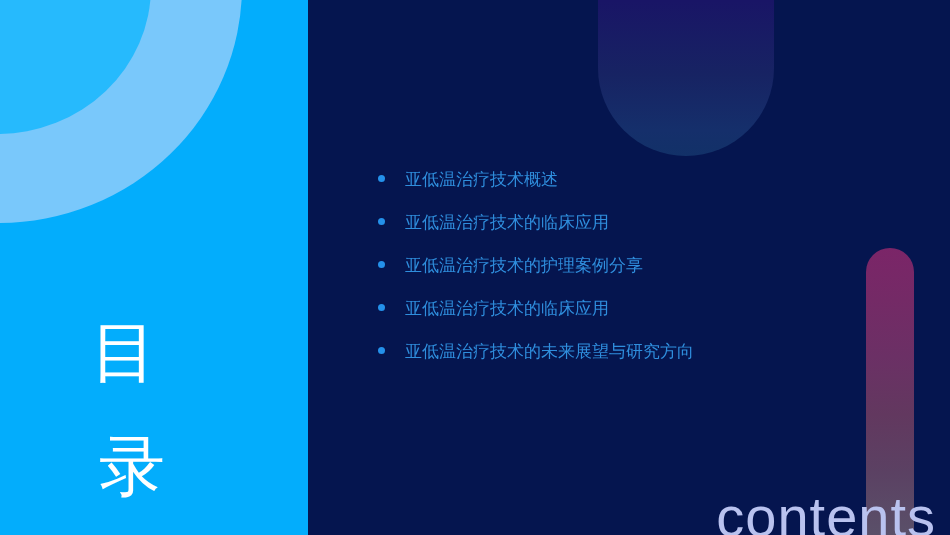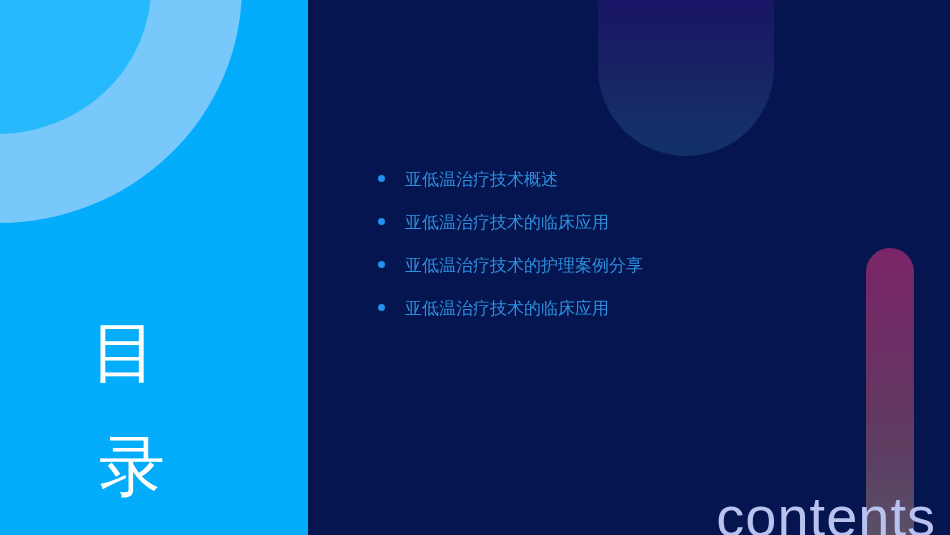--- a/index.html
+++ b/index.html
@@ -171,17 +171,21 @@
       <span class="toc-label">亚低温治疗技术的临床应用</span>
     </div>
     <div class="toc-item">
       <span class="toc-dot"><i></i></span>
       <span class="toc-label">亚低温治疗技术的护理案例分享</span>
     </div>
     <div class="toc-item">
       <span class="toc-dot"><i></i></span>
       <span class="toc-label">亚低温治疗技术的临床应用</span>
     </div>
+    <div class="toc-item">
+      <span class="toc-dot"><i></i></span>
+      <span class="toc-label">亚低温治疗技术的未来展望与研究方向</span>
+    </div>
   </div>
 
   <div class="wordmark">contents</div>
 
 </div>
 
 </body></html>

